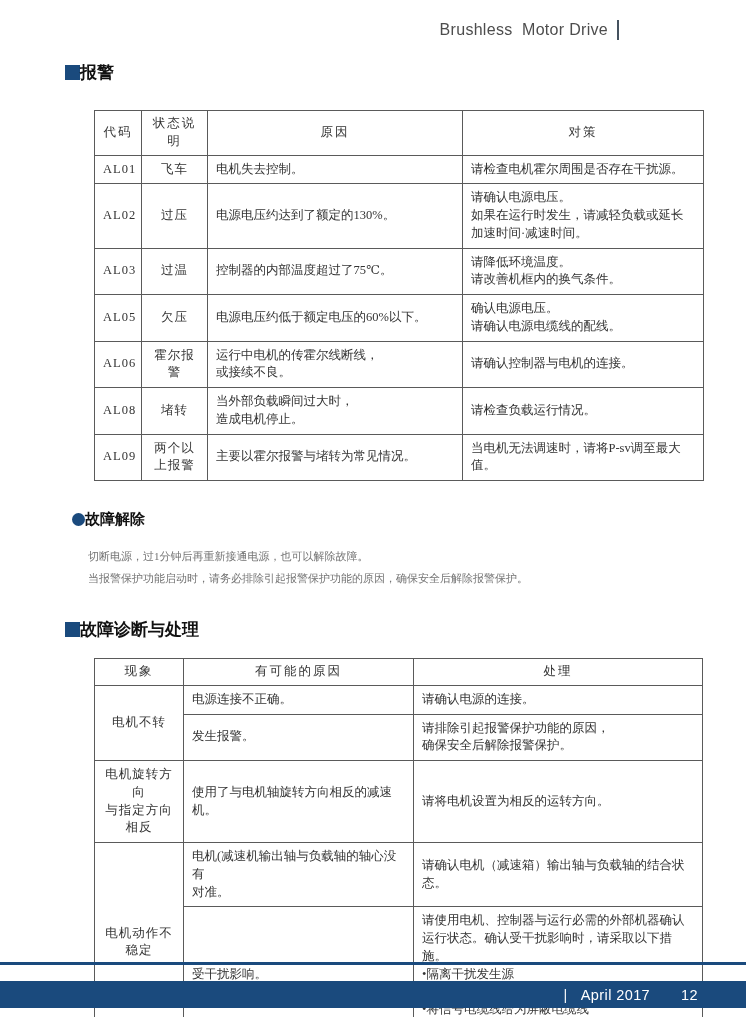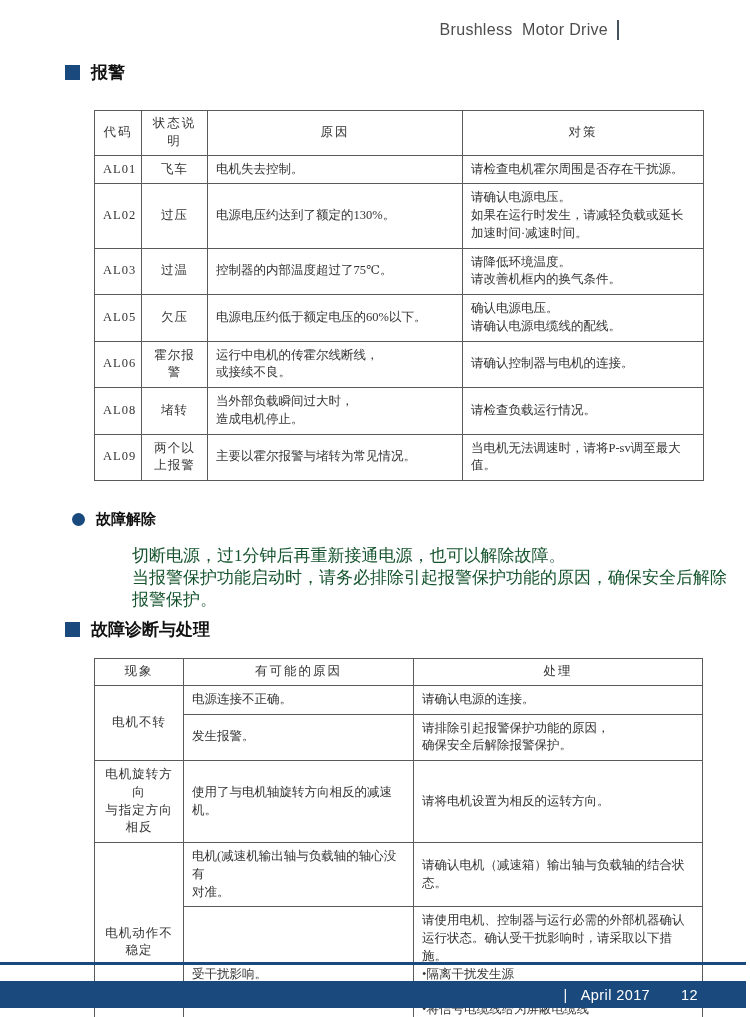--- a/index.html
+++ b/index.html
@@ -11,33 +11,33 @@
   
   .page-header{
     position:absolute;top:20px;right:131px;
     display:flex;align-items:center;gap:9px;
     font-family:"Liberation Sans","DejaVu Sans",sans-serif;
     font-size:16px;color:#4d4d4d;letter-spacing:.3px;white-space:pre;
   }
   .header-vbar{width:2px;height:20px;background:#45525f;}
   
   .section-heading{
-    position:absolute;display:flex;align-items:center;gap:11px;
+    position:absolute;display:flex;align-items:center;gap:0;
     font-family:"Liberation Sans","DejaVu Sans",sans-serif;
     font-weight:bold;color:#111;font-size:17px;
   }
   .bullet-square{width:15px;height:15px;flex:0 0 auto;}
   .bullet-circle{width:13px;height:13px;border-radius:50%;flex:0 0 auto;}
   .hd-alarm{top:61px;left:65px;}
   .hd-clear{top:510px;left:72px;font-size:15px;}
   .hd-diag{top:618px;left:65px;}
   
   .para{
     position:absolute;top:545px;left:88px;width:600px;
-    font-size:17px;line-height:22px;color:#14532d;margin-left:44px;
+    font-size:11px;line-height:22px;color:#737373;
   }
   
   table.doc{
     position:absolute;border-collapse:collapse;table-layout:fixed;
     font-size:12.5px;color:#333;
   }
   table.doc th,table.doc td{
     border:1px solid #5a5a5a;vertical-align:middle;
     padding:5px 8px;line-height:1.42;white-space:pre-line;
     overflow:hidden;

